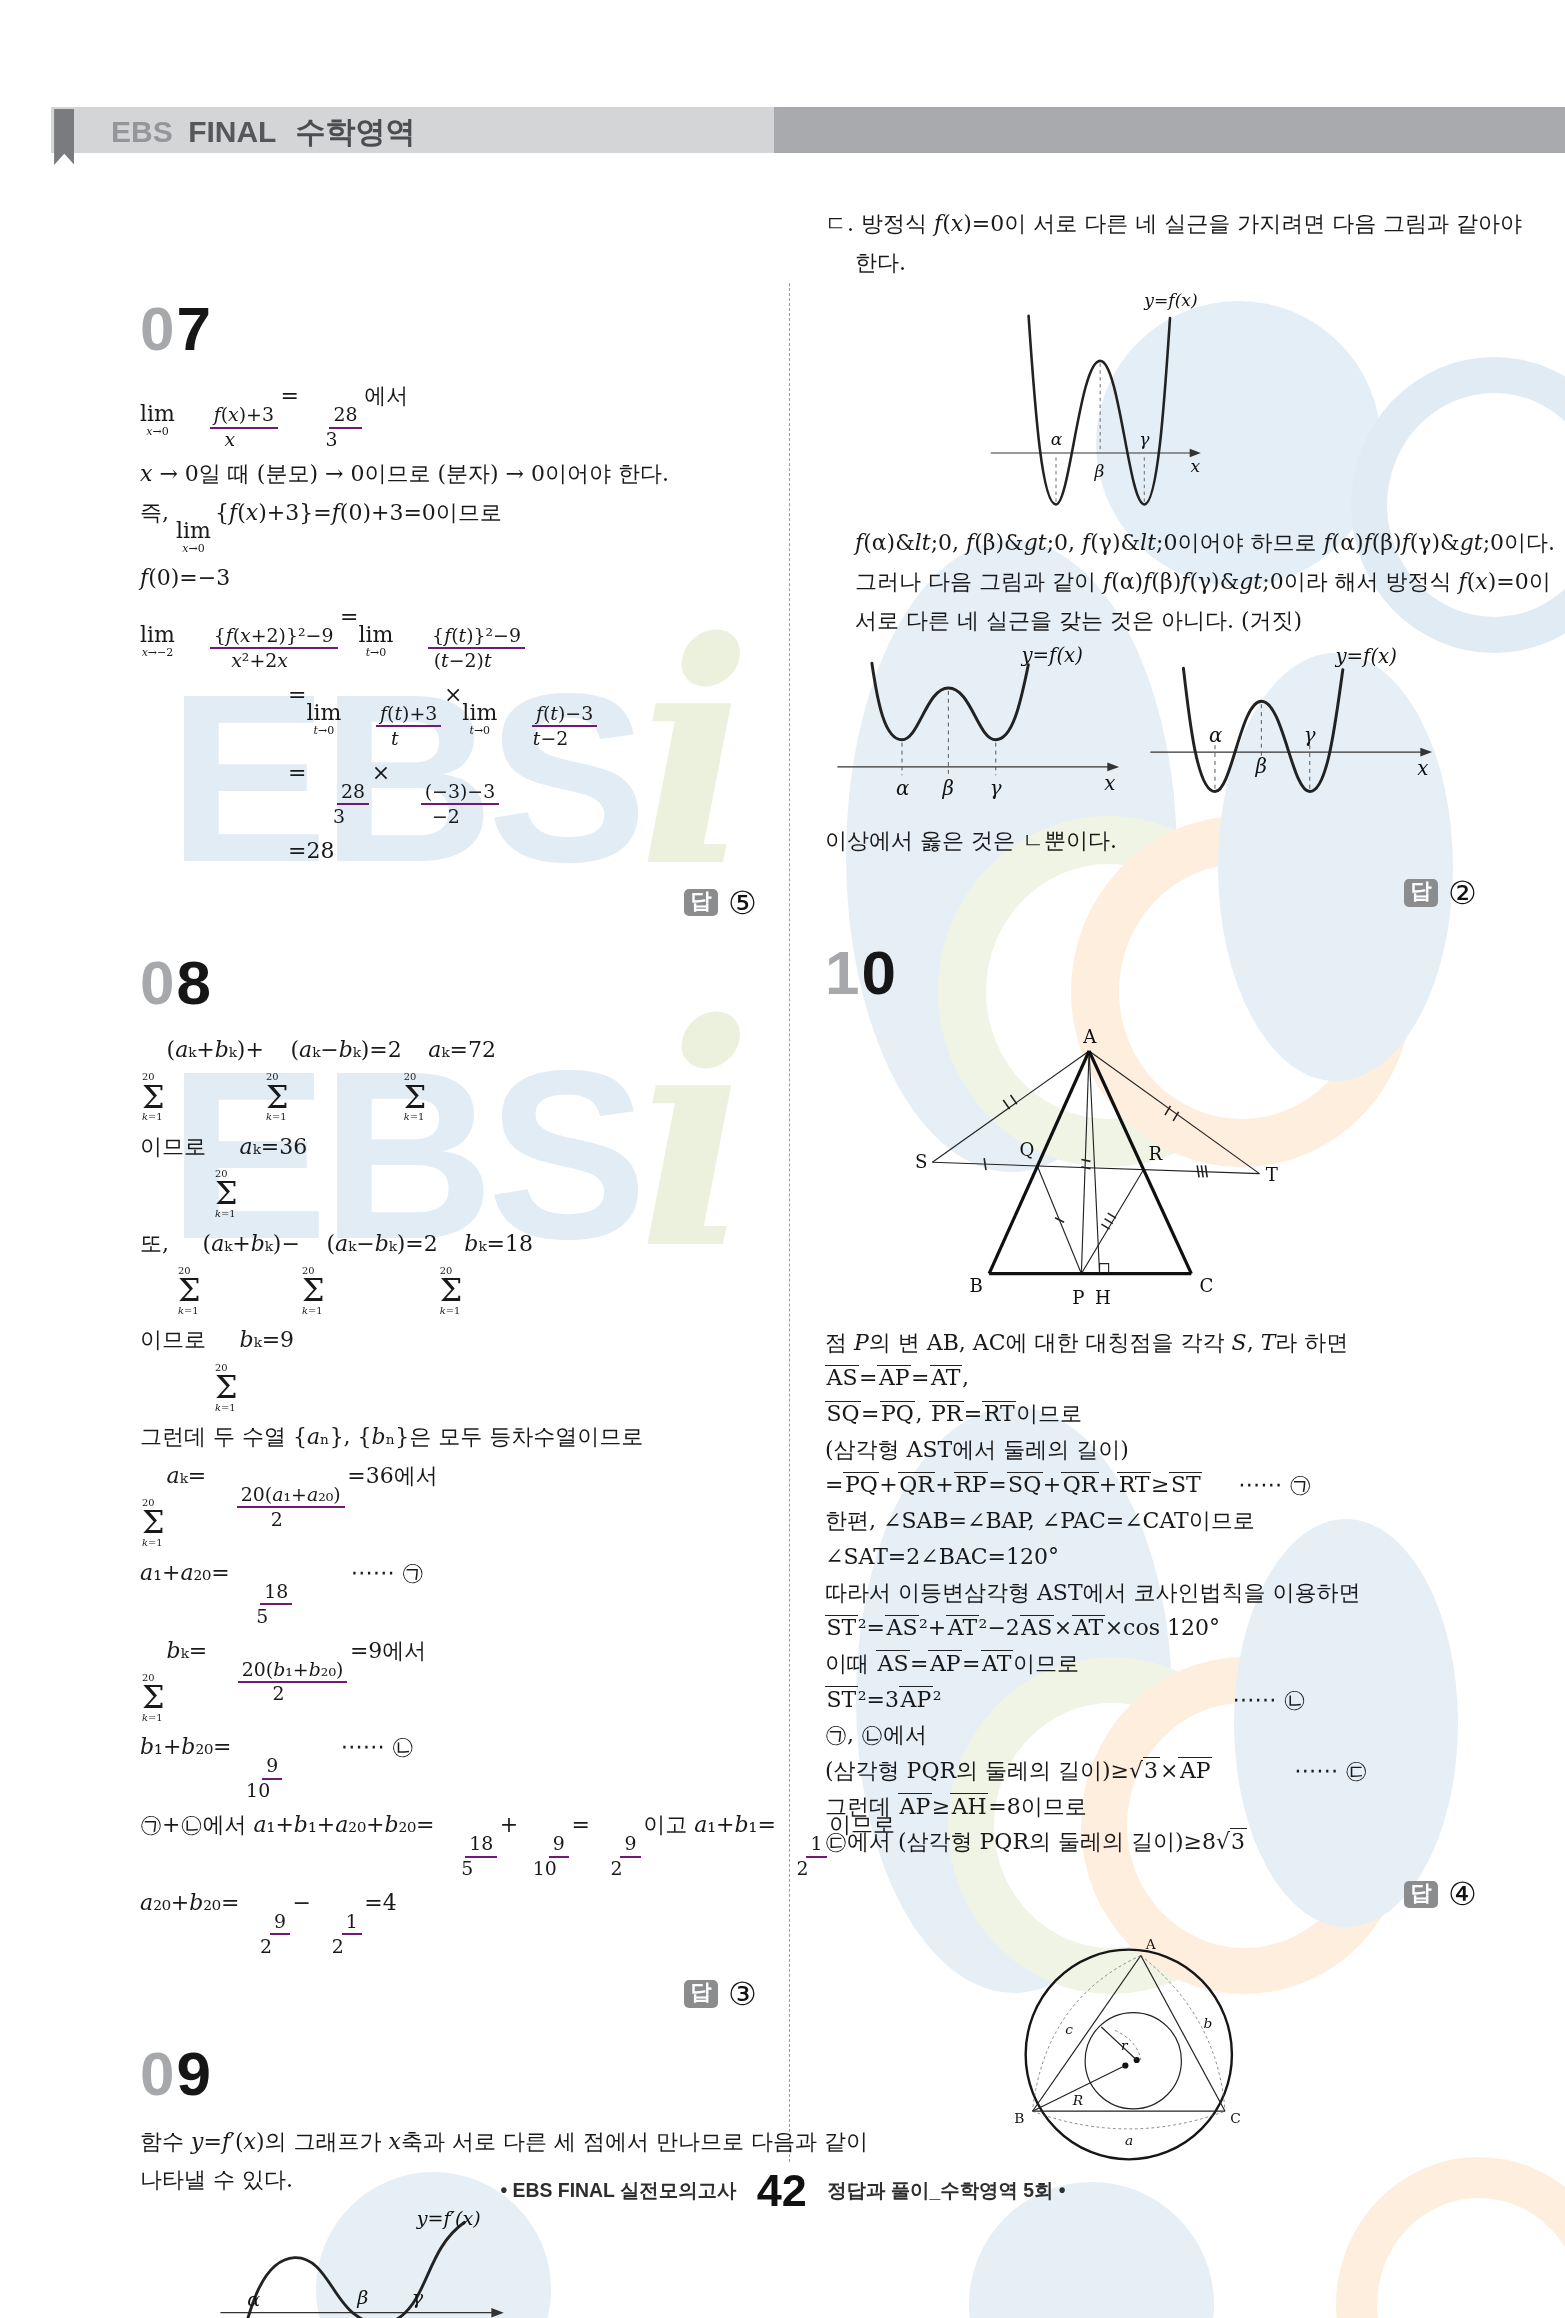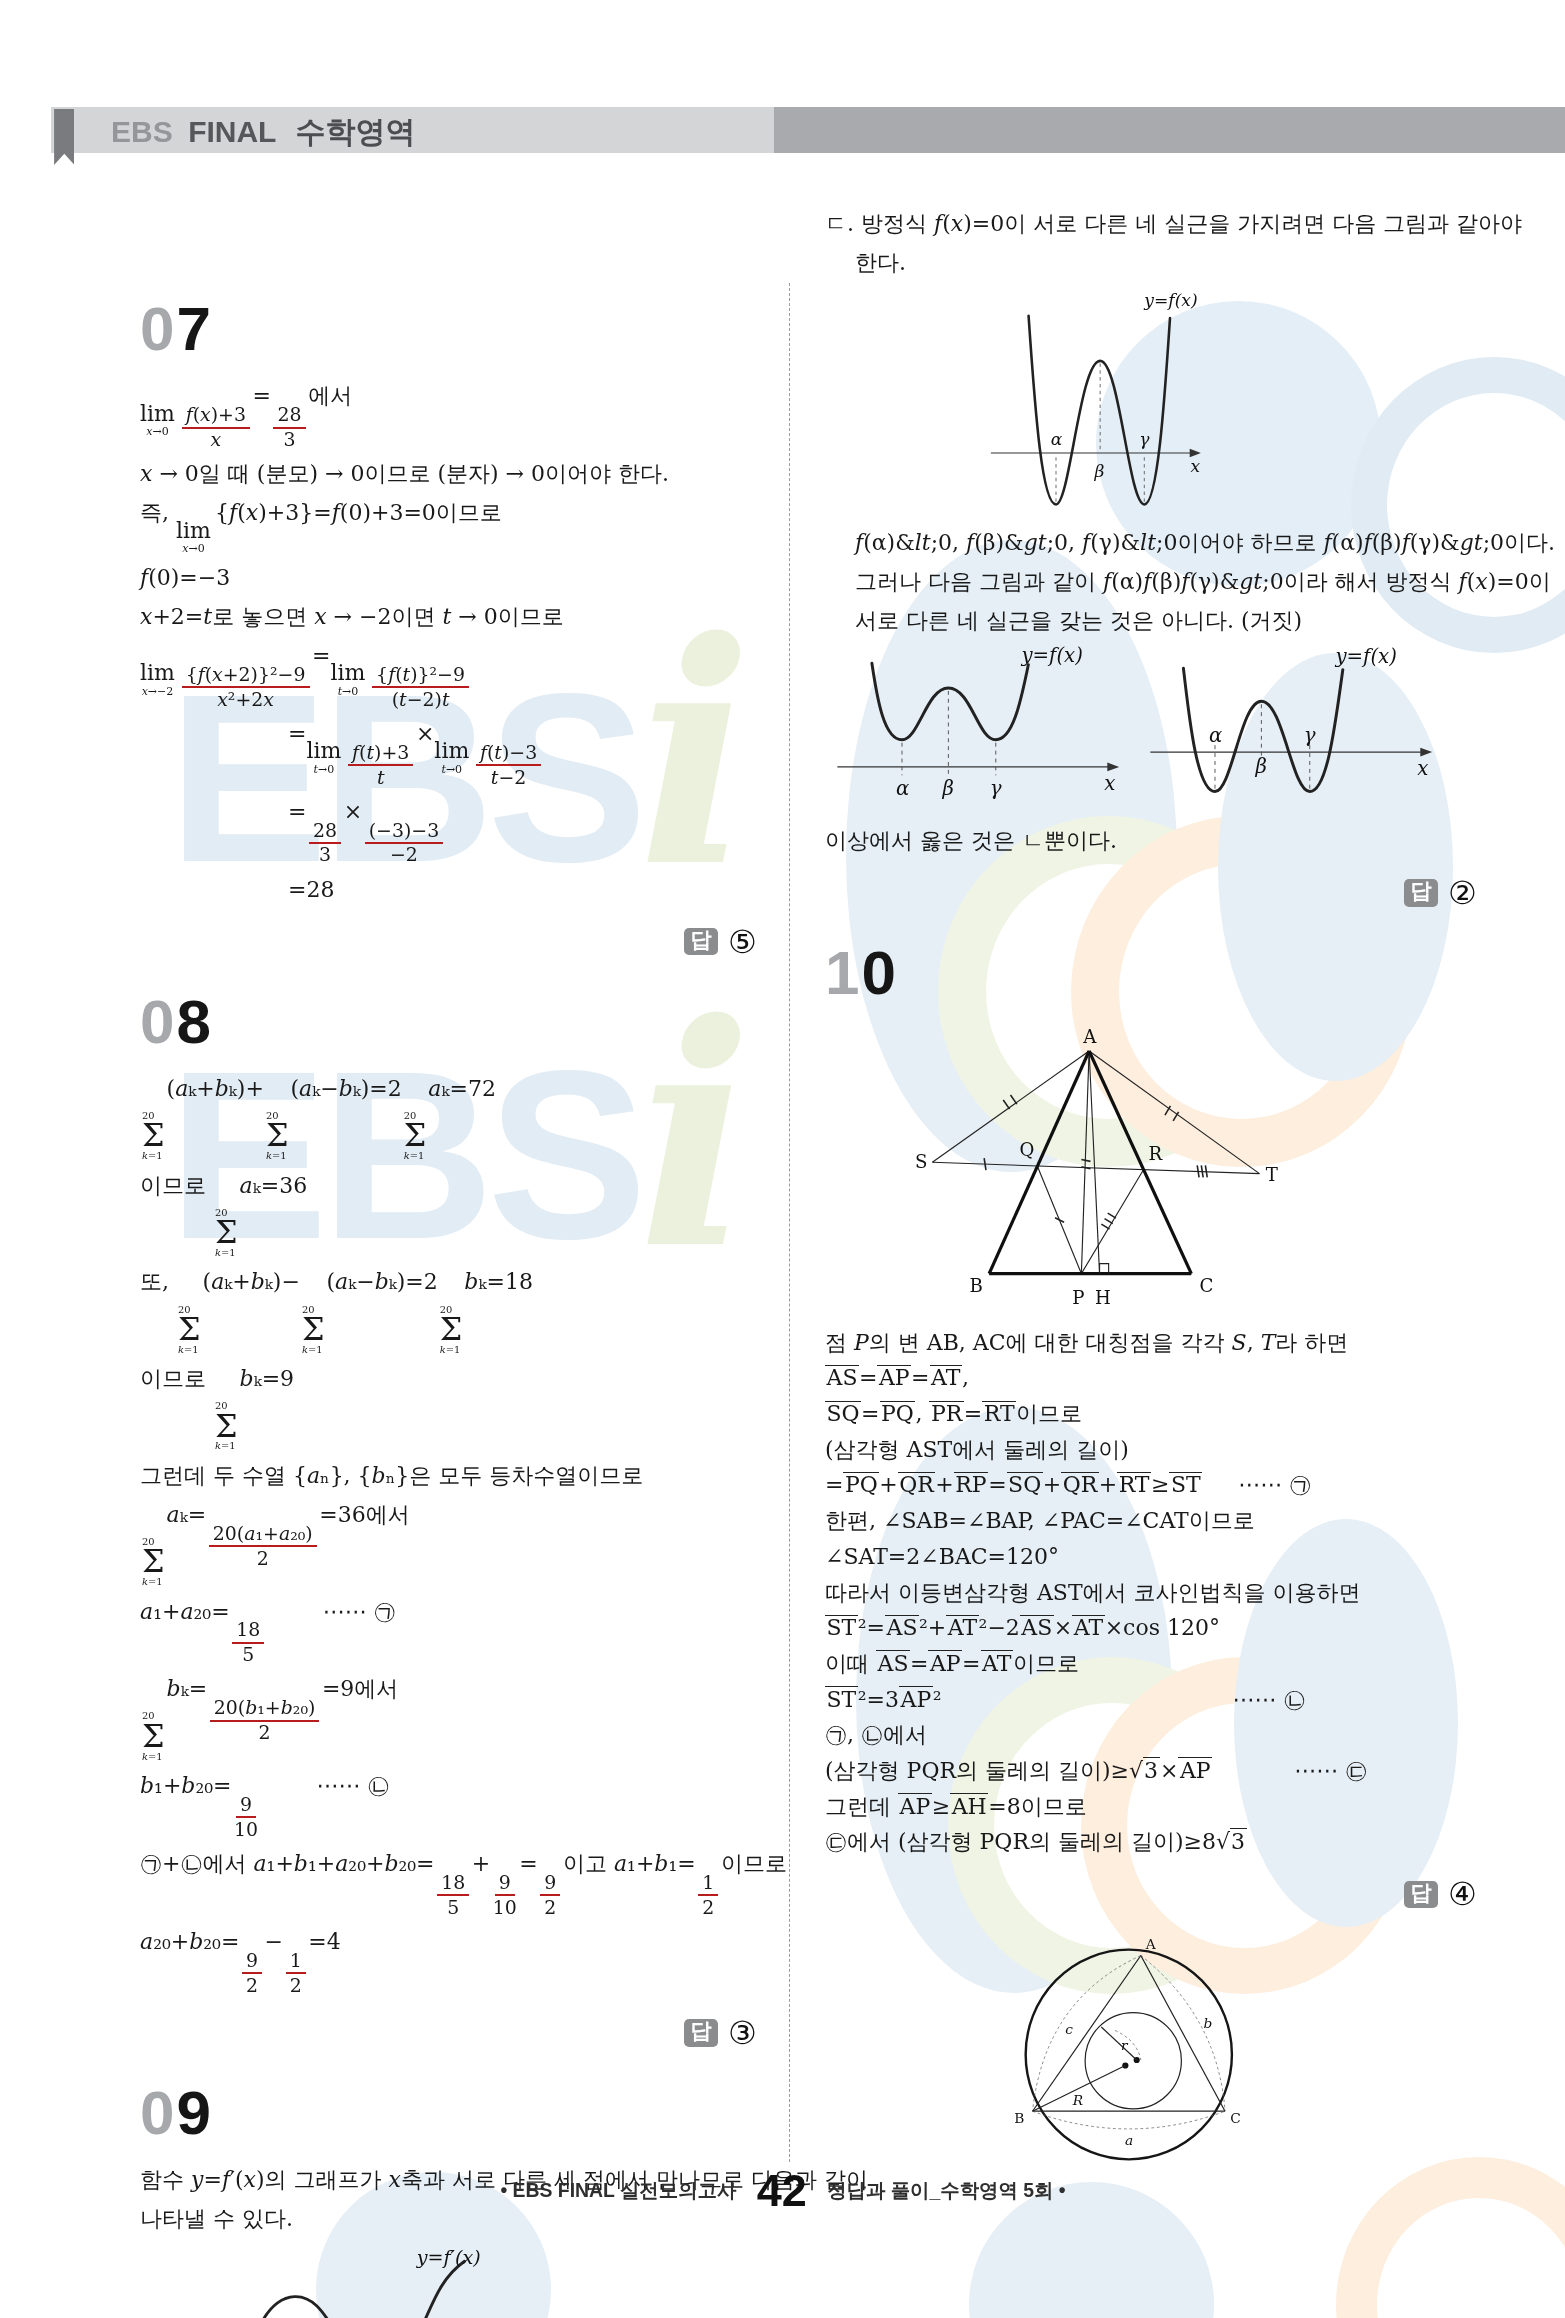--- a/index.html
+++ b/index.html
@@ -27,21 +27,21 @@
   
   .qno{font-family:"Liberation Sans",sans-serif;font-size:62px;font-weight:800;line-height:1;margin:33px 0 22.4px;letter-spacing:2px;}
   .qno .g{color:#a6a8ab;} .qno .b{color:#161616;}
   
   .math-line{font-family:"DejaVu Serif","Liberation Serif",serif;font-size:22px;color:#191919;
              margin:10.2px 0;line-height:1.3;white-space:nowrap;}
   .tight .math-line{margin:7.1px 0;}
   i{font-style:italic;} .rm{font-style:normal;}
   .fr{display:inline-flex;flex-direction:column;align-items:center;vertical-align:-0.95em;
       margin:0 2.5px;line-height:1.05;font-size:0.86em;}
-  .fr .nu{border-bottom:2px solid #b91c1c;padding:0.5px 4.1px 1.5px;}
+  .fr .nu{border-bottom:2px solid #701a75;padding:0.5px 4.1px 1.5px;margin-left:28px;}
   .fr .de{padding-top:1.5px;}
   .sg{display:inline-flex;flex-direction:column;vertical-align:-1.05em;margin:0 2px;line-height:1;}
   .sg .st,.sg .sb{font-size:0.45em;line-height:1.15;}
   .sg .ss{font-size:1.45em;line-height:0.9;}
   .lm{display:inline-flex;flex-direction:column;align-items:center;vertical-align:-0.8em;margin-right:4.1px;line-height:1;}
   .lm .lb{font-size:0.5em;margin-top:1.5px;}
   .ov{border-top:1.8px solid #222;padding:0.5px 1.5px 0;line-height:1.05;display:inline-block;}
   .rt .rv{border-top:1.8px solid #222;padding:0 2px 0 1px;}
   .gap{display:inline-block;}
   
@@ -118,21 +118,20 @@
             </span>=<span class="fr">
               <span class="nu">28</span>
               <span class="de">3</span>
             </span>에서</div>
           <div class="math-line"><i>x</i> → 0일 때 (분모) → 0이므로 (분자) → 0이어야 한다.</div>
           <div class="math-line">즉, <span class="lm">
               <span class="lw rm">lim</span>
               <span class="lb"><i>x</i>→0</span>
             </span>{<i>f</i>(<i>x</i>)+3}=<i>f</i>(0)+3=0이므로</div>
           <div class="math-line"><i>f</i>(0)=−3</div>
-          <div class="math-line"><i>x</i>+2=<i>t</i>로 놓으면 <i>x</i> → −2이면 <i>t</i> → 0이므로</div>
           <div class="math-line"><span class="lm">
               <span class="lw rm">lim</span>
               <span class="lb"><i>x</i>→−2</span>
             </span><span class="fr">
               <span class="nu">{<i>f</i>(<i>x</i>+2)}²−9</span>
               <span class="de"><i>x</i>²+2<i>x</i></span>
             </span>=<span class="lm">
               <span class="lw rm">lim</span>
               <span class="lb"><i>t</i>→0</span>
             </span><span class="fr">

